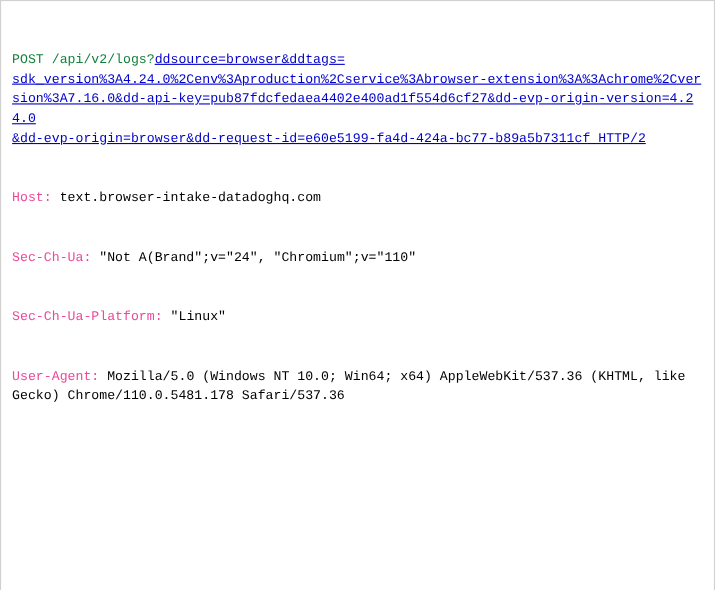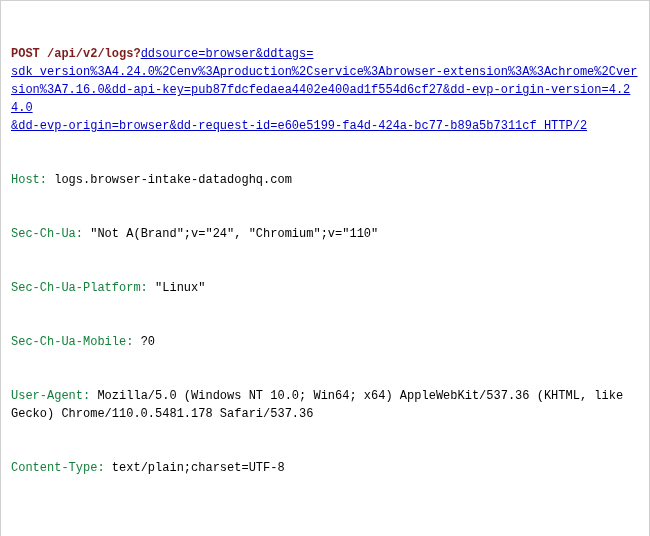--- a/index.html
+++ b/index.html
@@ -26,51 +26,49 @@
       border: 1px solid #d0d0d0;
       min-height: 536px;
     }
 
     .line {
       display: block;
       line-height: 1.5;
     }
 
     .method-url {
-      color: #7f1d1d;
-      font-weight: bold;
+      color: #15803d;
+      font-weight: normal;
     }
 
     .url-blue {
       color: #0000cc;
       text-decoration: underline;
     }
 
     .header-key {
-      color: #15803d;
+      color: #ec4899;
     }
 
     .header-value {
       color: #000000;
     }
   </style>
 </head>
 <body>
 
 <div class="code-block">
   <span class="line"><span class="method-url">POST /api/v2/logs?</span><span class="url-blue">ddsource=browser&amp;ddtags=
 sdk_version%3A4.24.0%2Cenv%3Aproduction%2Cservice%3Abrowser-extension%3A%3Achrome%2Cversion%3A7.16.0&amp;dd-api-key=pub87fdcfedaea4402e400ad1f554d6cf27&amp;dd-evp-origin-version=4.24.0
 &amp;dd-evp-origin=browser&amp;dd-request-id=e60e5199-fa4d-424a-bc77-b89a5b7311cf HTTP/2</span></span>
-  <span class="line"><span class="header-key">Host: </span><span class="header-value">logs.browser-intake-datadoghq.com</span></span>
+  <span class="line"><span class="header-key">Host: </span><span class="header-value">text.browser-intake-datadoghq.com</span></span>
   <span class="line"><span class="header-key">Sec-Ch-Ua: </span><span class="header-value">"Not A(Brand";v="24", "Chromium";v="110"</span></span>
   <span class="line"><span class="header-key">Sec-Ch-Ua-Platform: </span><span class="header-value">"Linux"</span></span>
-  <span class="line"><span class="header-key">Sec-Ch-Ua-Mobile: </span><span class="header-value">?0</span></span>
   <span class="line"><span class="header-key">User-Agent: </span><span class="header-value">Mozilla/5.0 (Windows NT 10.0; Win64; x64) AppleWebKit/537.36 (KHTML, like
 Gecko) Chrome/110.0.5481.178 Safari/537.36</span></span>
-  <span class="line"><span class="header-key">Content-Type: </span><span class="header-value">text/plain;charset=UTF-8</span></span>
   
   
   
   
   
   
   
   
   
   

